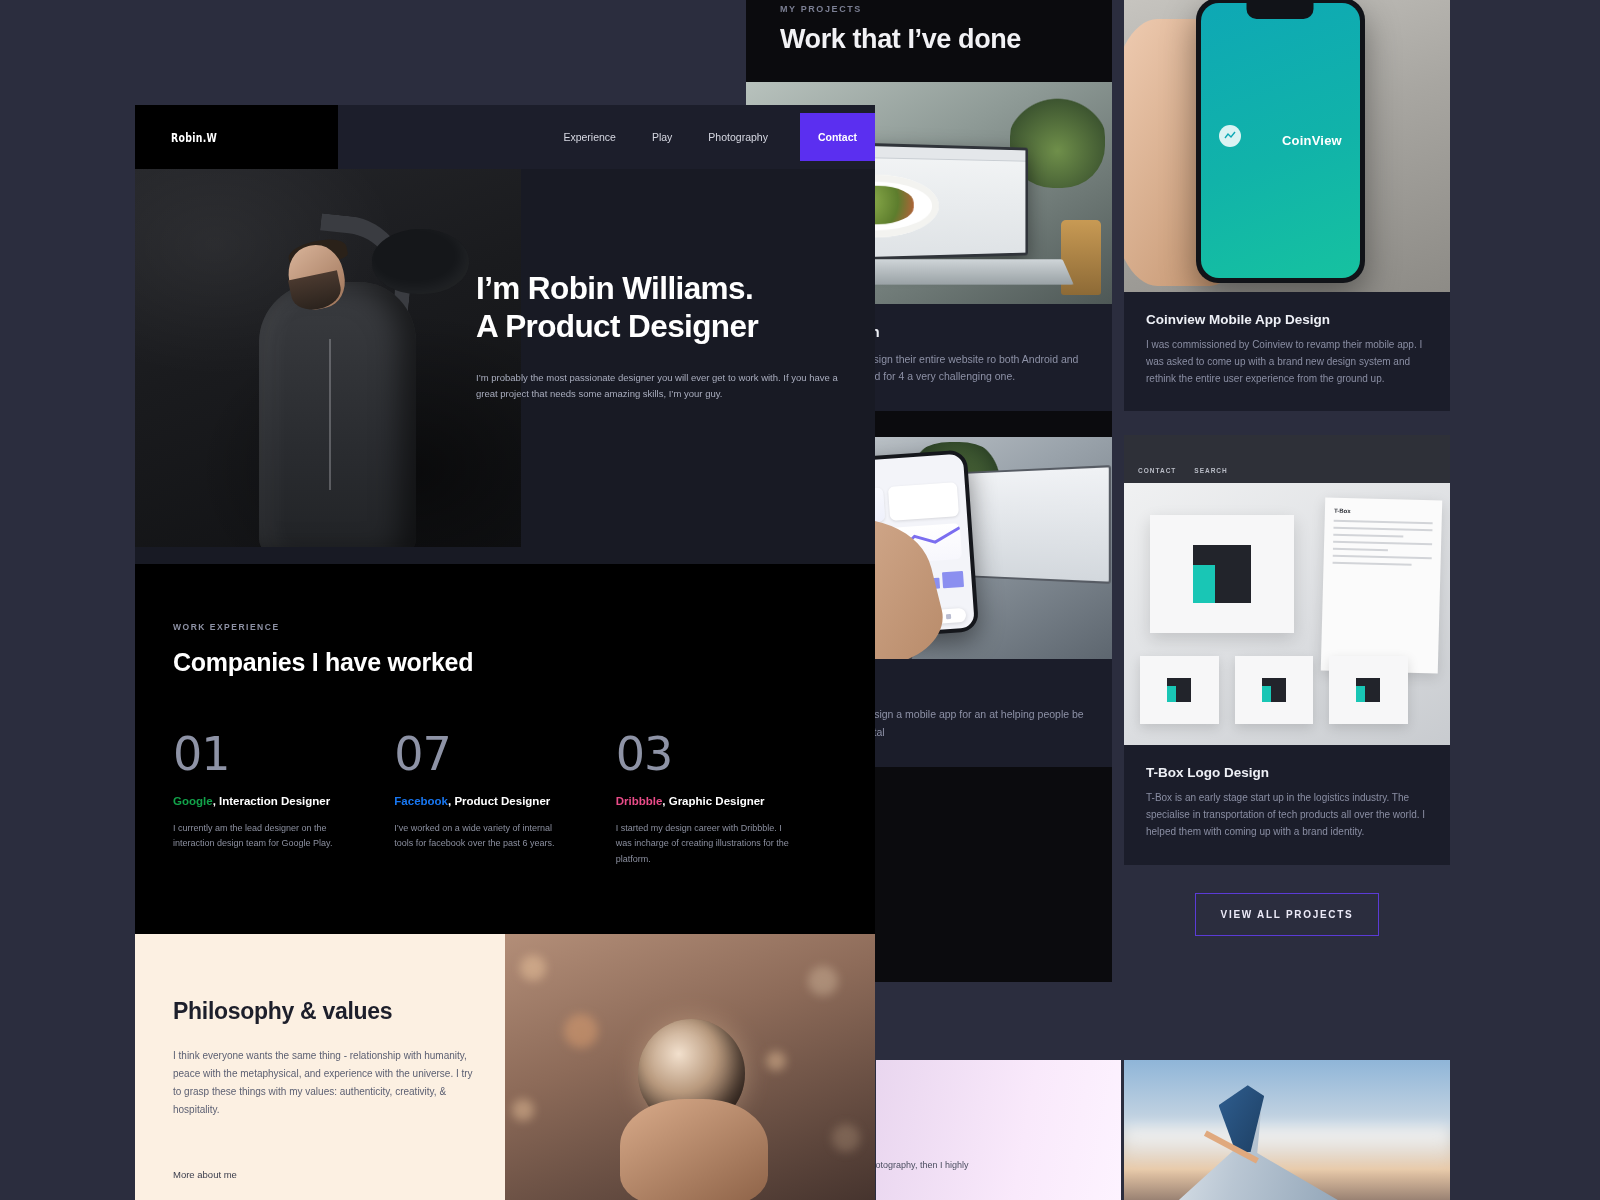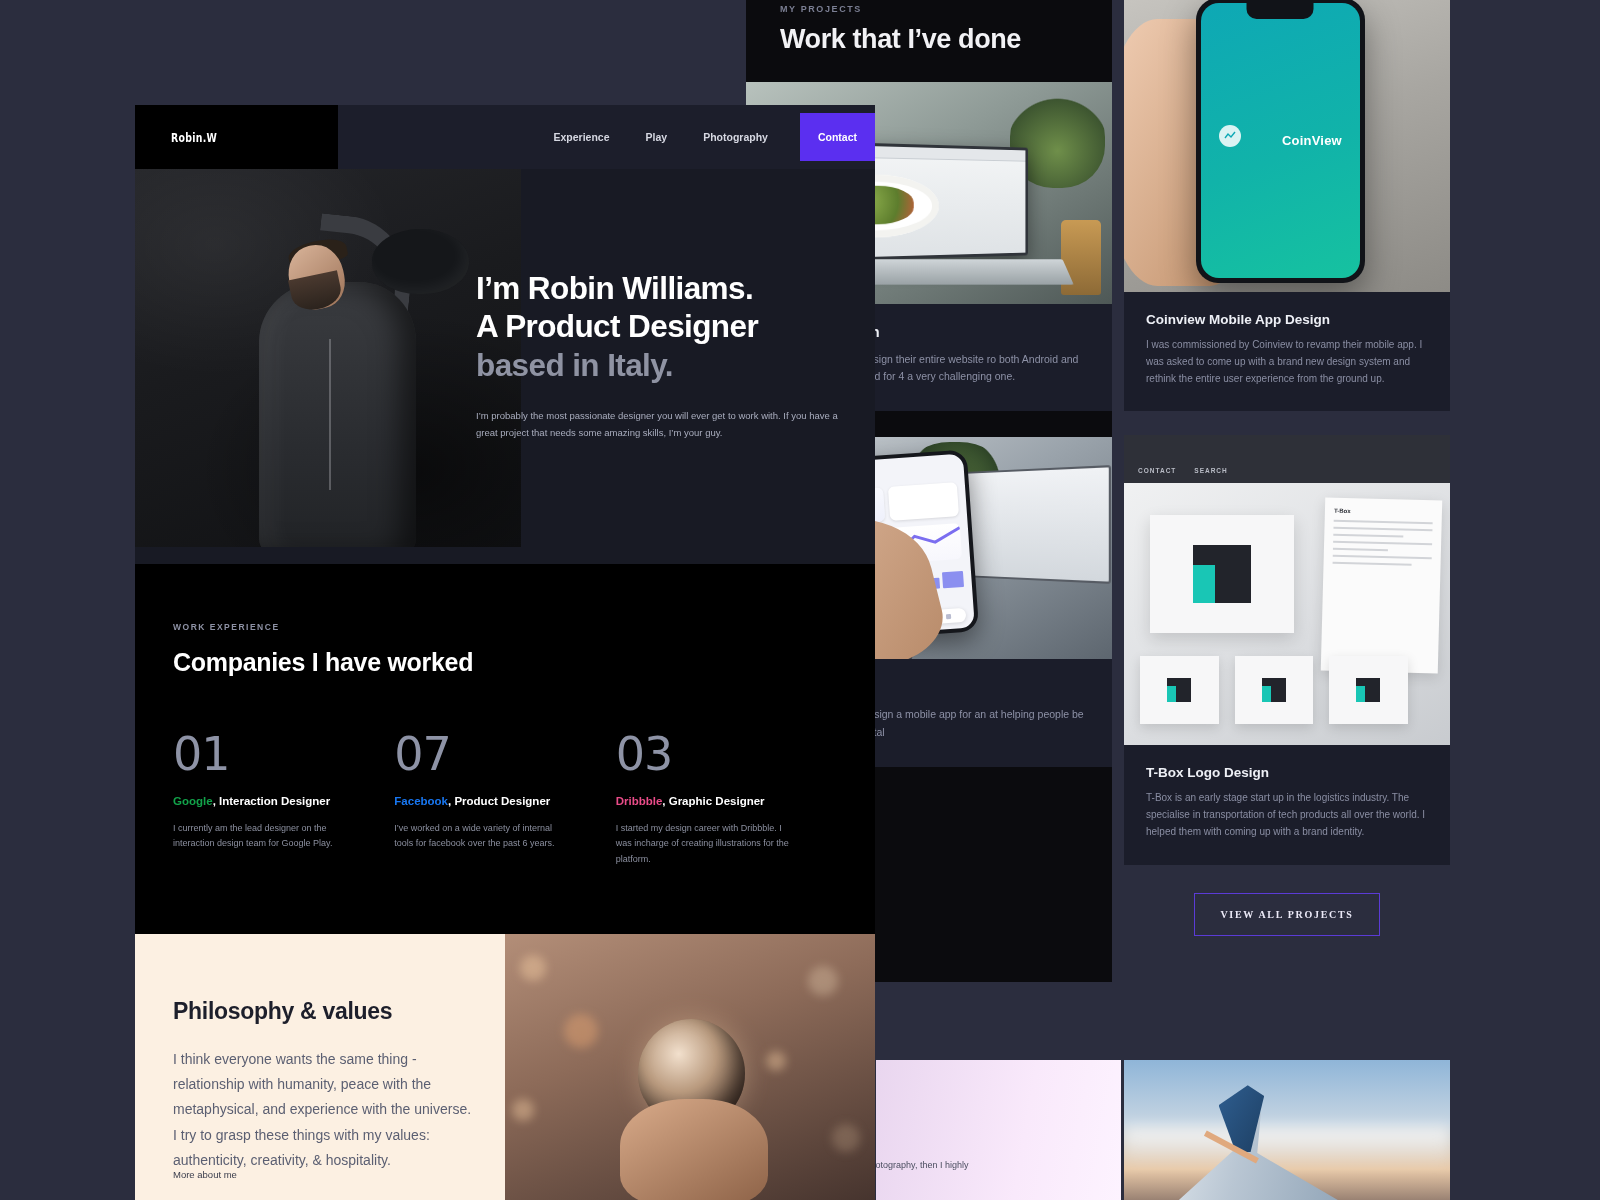--- a/index.html
+++ b/index.html
@@ -38,41 +38,40 @@
   #right-col { left: 1124px; top: -18px; width: 326px; height: 1010px; }
   .rcard { background: #1b1d2a; margin-bottom: 24px; }
   .rcard-photo { width: 326px; height: 310px; position: relative; overflow: hidden; }
   .rcard-body { padding: 20px 22px 24px 22px; }
   .rcard-title { font-size: 13.5px; font-weight: 700; color: #eef0f6; margin-bottom: 10px; }
   .rcard-desc { font-size: 10px; line-height: 1.68; color: #8a8ea3; }
   .view-all-wrap { display: flex; justify-content: center; margin-top: 28px; }
   .view-all {
     border: 1px solid #5b3bd6; color: #eceaf8; background: transparent;
     font-size: 10px; letter-spacing: 1.7px; font-weight: 700;
-    padding: 15px 25px; cursor: pointer; font-family: Liberation Serif, serif;
+    padding: 15px 25px; cursor: pointer; font-family: Liberation Sans, sans-serif;
   }
 
   
   #nav {
     left: 135px; top: 105px; width: 740px; height: 64px;
     background: #1c1e2b; display: flex; align-items: center;
   }
   #nav-logo-box {
     width: 203px; height: 64px; background: #000; display: flex;
     align-items: center; padding-left: 36px;
   }
   #nav-logo {
     color: #fff; font-weight: 700; font-size: 13px; letter-spacing: 0.4px;
     font-family: "DejaVu Sans", sans-serif; transform: scaleX(0.72); transform-origin: left center;
   }
   #nav-links { display: flex; align-items: center; margin-left: auto; height: 64px; }
   .nav-link {
     color: #d6d8e2; font-size: 10.5px; padding: 0 18px; cursor: pointer;
     line-height: 64px;
-    font-weight: bold;
   }
   #nav-contact {
     background: #5b2ff0; color: #fff; font-size: 10.5px; font-weight: 700;
     height: 48px; display: flex; align-items: center; padding: 0 18px;
     margin-left: 14px; cursor: pointer;
   }
 
   #hero {
     left: 135px; top: 169px; width: 740px; height: 395px; background: #181a24;
   }
@@ -107,21 +106,21 @@
   }
   .work-role { font-size: 11.5px; font-weight: 700; color: #ffffff; margin-bottom: 14px; }
   .work-role .co { font-weight: 700; }
   .work-desc { font-size: 9px; line-height: 1.72; color: #8b8f9f; width: 175px; }
 
   #philo {
     left: 135px; top: 934px; width: 740px; height: 266px; background: #fcf0e2;
   }
   #philo-text { position: absolute; left: 38px; top: 64px; width: 300px; }
   .philo-title { font-size: 23px; font-weight: 700; color: #1d1f2b; letter-spacing: -0.3px; }
-  .philo-p { margin-top: 22px; font-size: 14px; line-height: 1.8; color: #5b5f72; }
+  .philo-p { margin-top: 22px; font-size: 10px; line-height: 1.8; color: #5b5f72; }
   #philo-link {
     position: absolute; left: 38px; top: 1172px; font-size: 9.5px; color: #3a3d4c;
   }
   #philo-photo {
     position: absolute; left: 370px; top: 0; width: 370px; height: 266px; overflow: hidden;
   }
 
   
   #bot-left {
     left: 876px; top: 1060px; width: 245px; height: 140px;
@@ -554,21 +553,20 @@
         <div class="body"></div>
         <div class="hair"></div>
         <div class="head"></div>
         <div class="beard"></div>
         <div class="zip"></div>
       </div>
     </div>
     <div id="hero-text">
       <div class="hero-h1">I’m Robin Williams.</div>
       <div class="hero-h1">A Product Designer</div>
-      <div class="hero-h1 muted">based in Italy.</div>
       <div class="hero-p">I’m probably the most passionate designer you will ever get to work with. If you have a great project that needs some amazing skills, I’m your guy.</div>
     </div>
   </div>
 
   <div class="panel" id="work">
     <div class="work-inner">
       <div class="work-eyebrow">WORK EXPERIENCE</div>
       <div class="work-title">Companies I have worked</div>
 
       <div class="work-grid">

